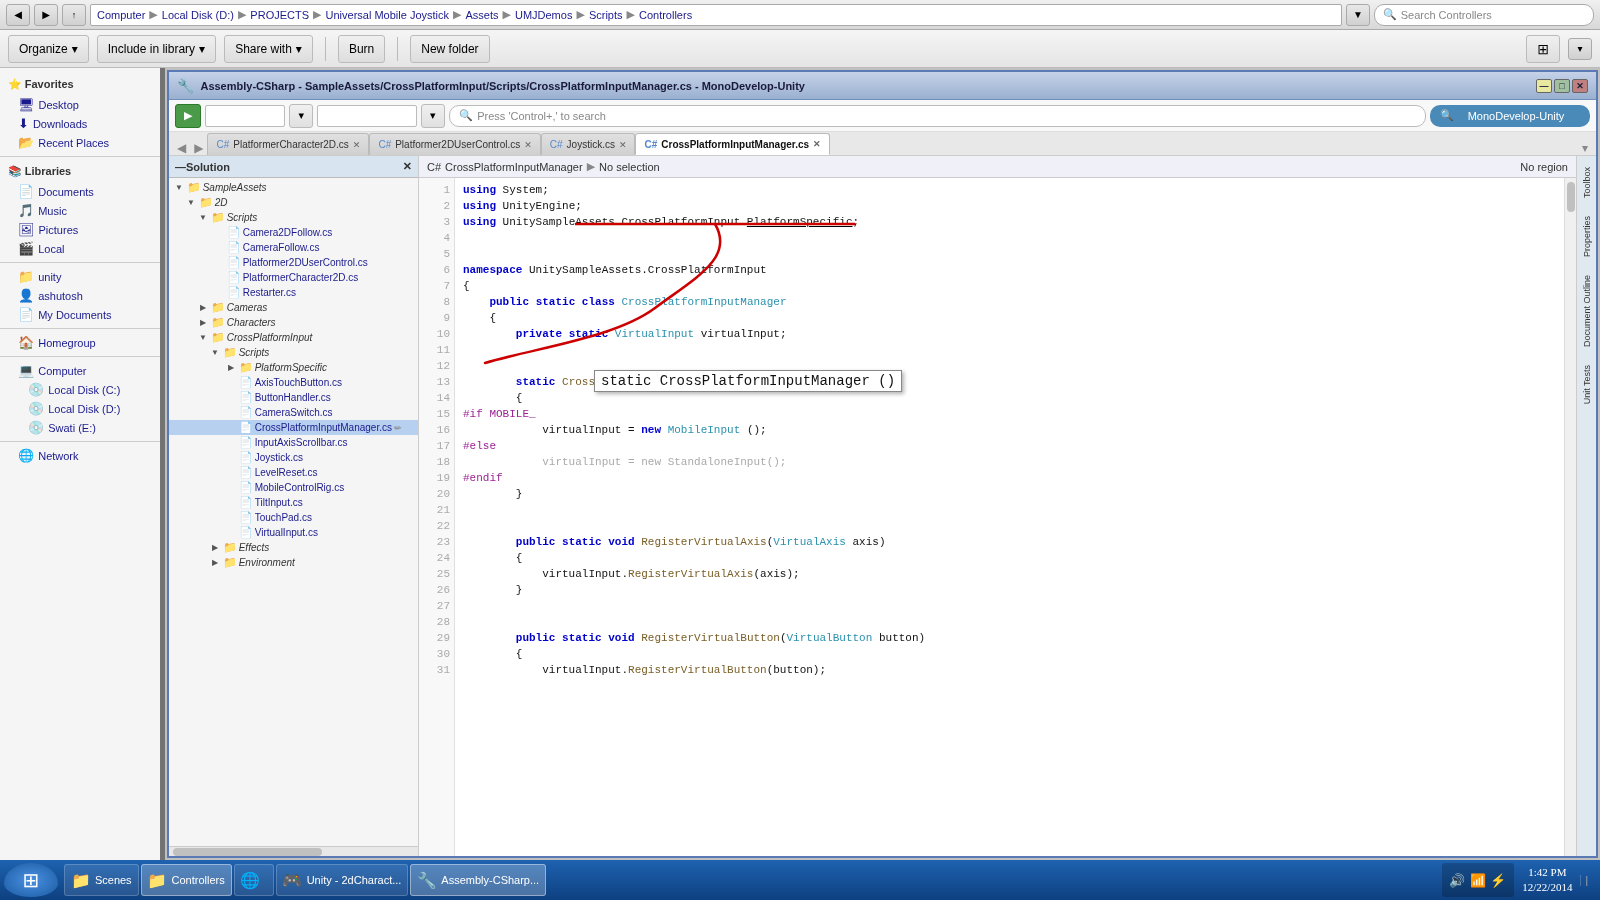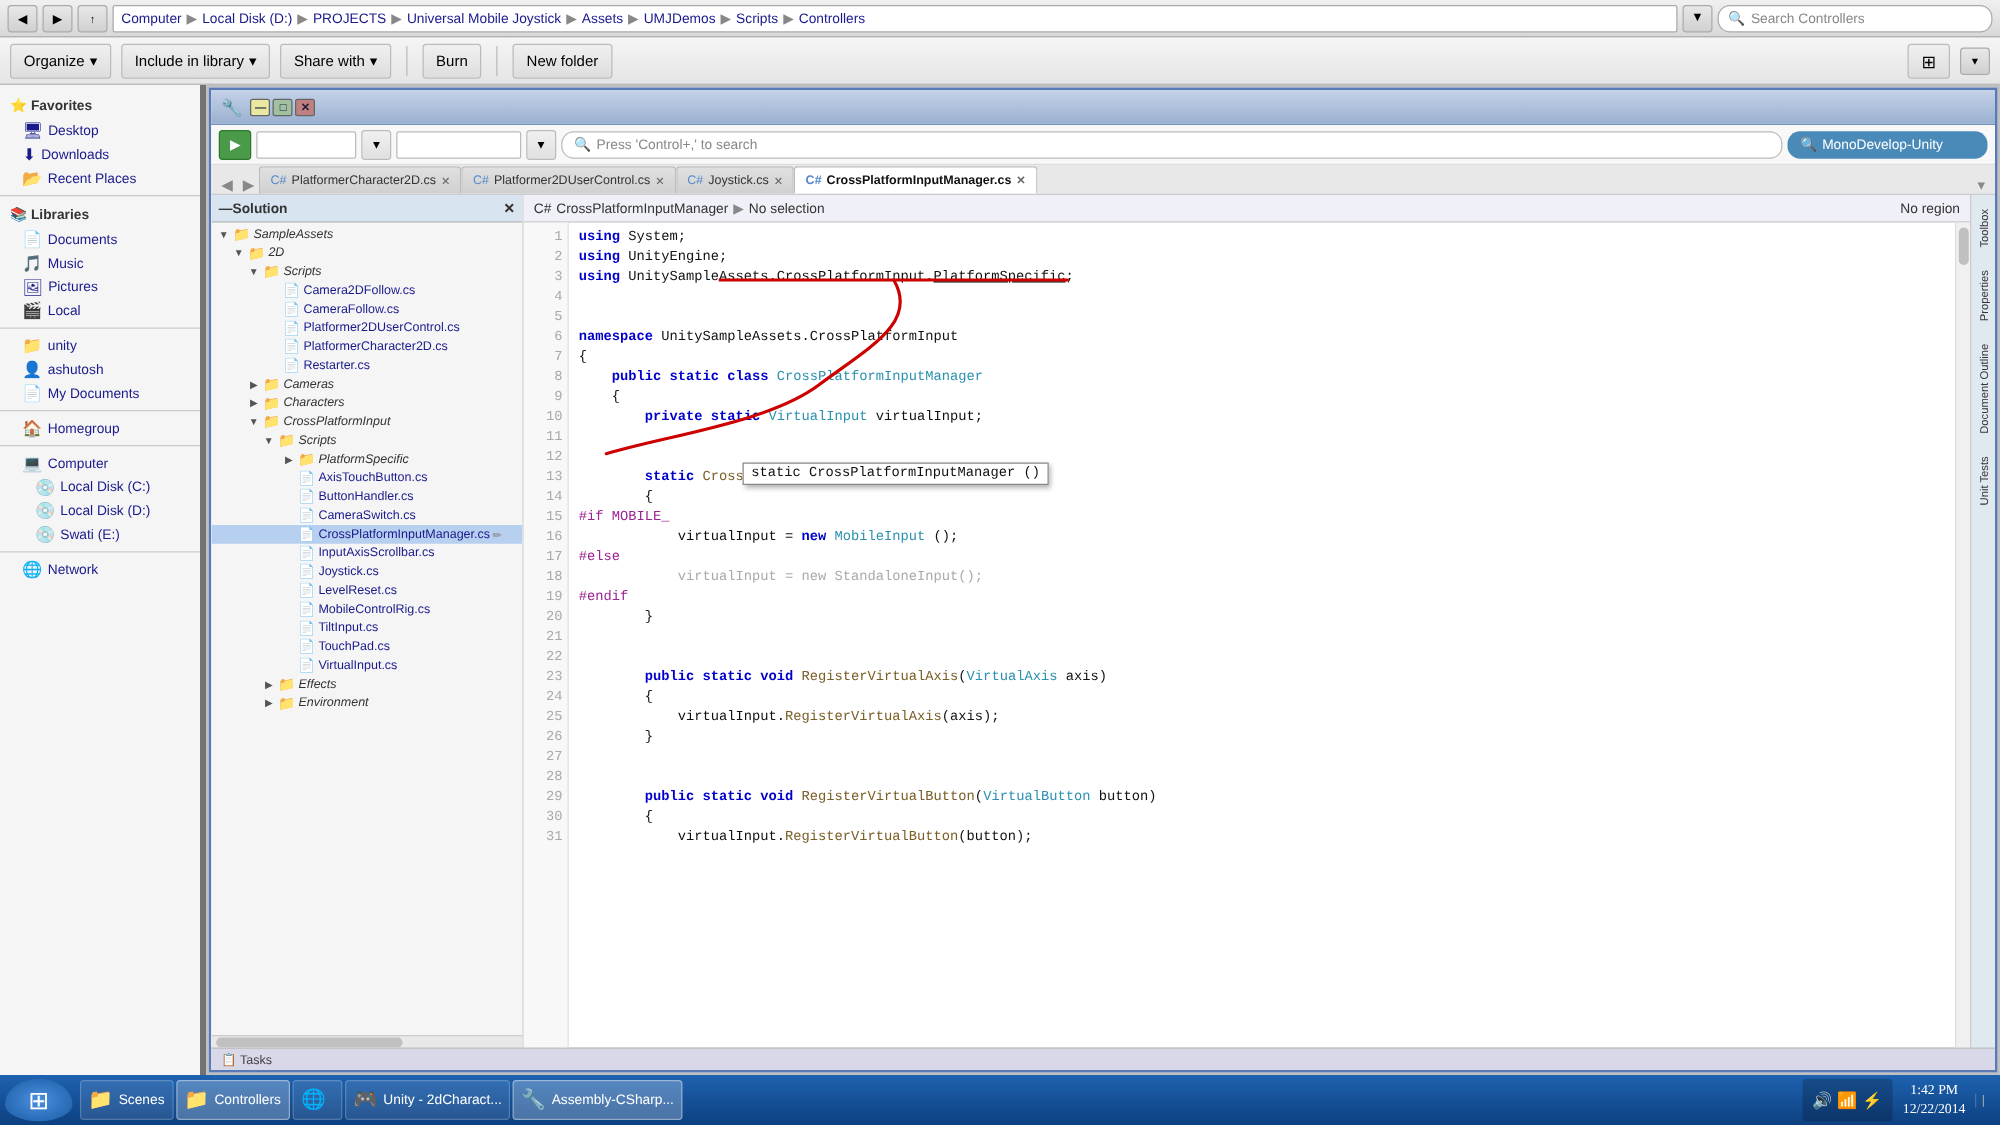--- a/index.html
+++ b/index.html
@@ -352,21 +352,21 @@
 
     
     .autocomplete {
       position: absolute;
       top: 192px;
       left: 175px;
       background: #fff;
       border: 1px solid #888;
       box-shadow: 2px 2px 4px rgba(0,0,0,0.3);
       font-family: 'Courier New', monospace;
-      font-size: 11px;
+      font-size: 14px;
       padding: 2px 6px;
       color: #111;
       z-index: 10;
     }
 
     
     .right-sidebar {
       width: 20px;
       background: #e0e8f0;
       border-left: 1px solid #ccc;
@@ -623,20 +623,21 @@
       <span>Network</span>
     </div>
   </div>
 
   <div class="content-area">
 
     <div class="mono-window">
 
       <div class="mono-titlebar">
         <span class="icon">🔧</span>
+        <span class="mono-title-text">Assembly-CSharp - SampleAssets/CrossPlatformInput/Scripts/CrossPlatformInputManager.cs - MonoDevelop-Unity</span>
         <div class="mono-win-btns">
           <div class="win-btn win-btn-min">—</div>
           <div class="win-btn win-btn-max">□</div>
           <div class="win-btn win-btn-close">✕</div>
         </div>
       </div>
 
 
       <div class="mono-toolbar">
         <div class="mono-tool-btn" style="background:#4a9a4a; color:white; border-color:#2a7a2a">▶</div>
@@ -645,21 +646,21 @@
         <div style="width:100px; height:22px; background:white; border:1px solid #bbb; border-radius:2px; font-size:10px; display:flex; align-items:center; padding:0 4px;"></div>
         <div class="mono-tool-btn">▾</div>
         <div style="flex:1; display:flex; justify-content:center;">
           <div class="mono-search mono-search-text">
             <span>🔍</span>
             <span>Press 'Control+,' to search</span>
           </div>
         </div>
         <div style="width:160px; height:22px; border-radius:10px; background:#4a8ab8; display:flex; align-items:center; padding:0 10px; color:white; font-size:11px;">
           <span>🔍</span>
-          <span style="margin-left:4px;">MonoDevelop-Unity</span>
+          <span style="margin-left:14px;">MonoDevelop-Unity</span>
         </div>
       </div>
 
       <div class="mono-tabs">
         <div style="font-size:12px; padding:0 4px; color:#888; cursor:pointer;">◀</div>
         <div style="font-size:12px; padding:0 4px; color:#888; cursor:pointer;">▶</div>
         <div class="tab">
           <span class="tab-icon">C#</span>
           <span>PlatformerCharacter2D.cs</span>
           <span class="tab-close">✕</span>
@@ -921,23 +922,20 @@
         </div>
 
         <div class="right-sidebar">
           <div class="right-tab">Toolbox</div>
           <div class="right-tab">Properties</div>
           <div class="right-tab">Document Outline</div>
           <div class="right-tab">Unit Tests</div>
         </div>
       </div>
 
-      <div class="mono-statusbar">
-        <span style="cursor:pointer;">📋 <span>Tasks</span></span>
-      </div>
     </div>
   </div>
 </div>
 
 <div class="explorer-statusbar">
   <span>📁</span>
   <span>5 items</span>
 </div>
 
 <div class="taskbar">

